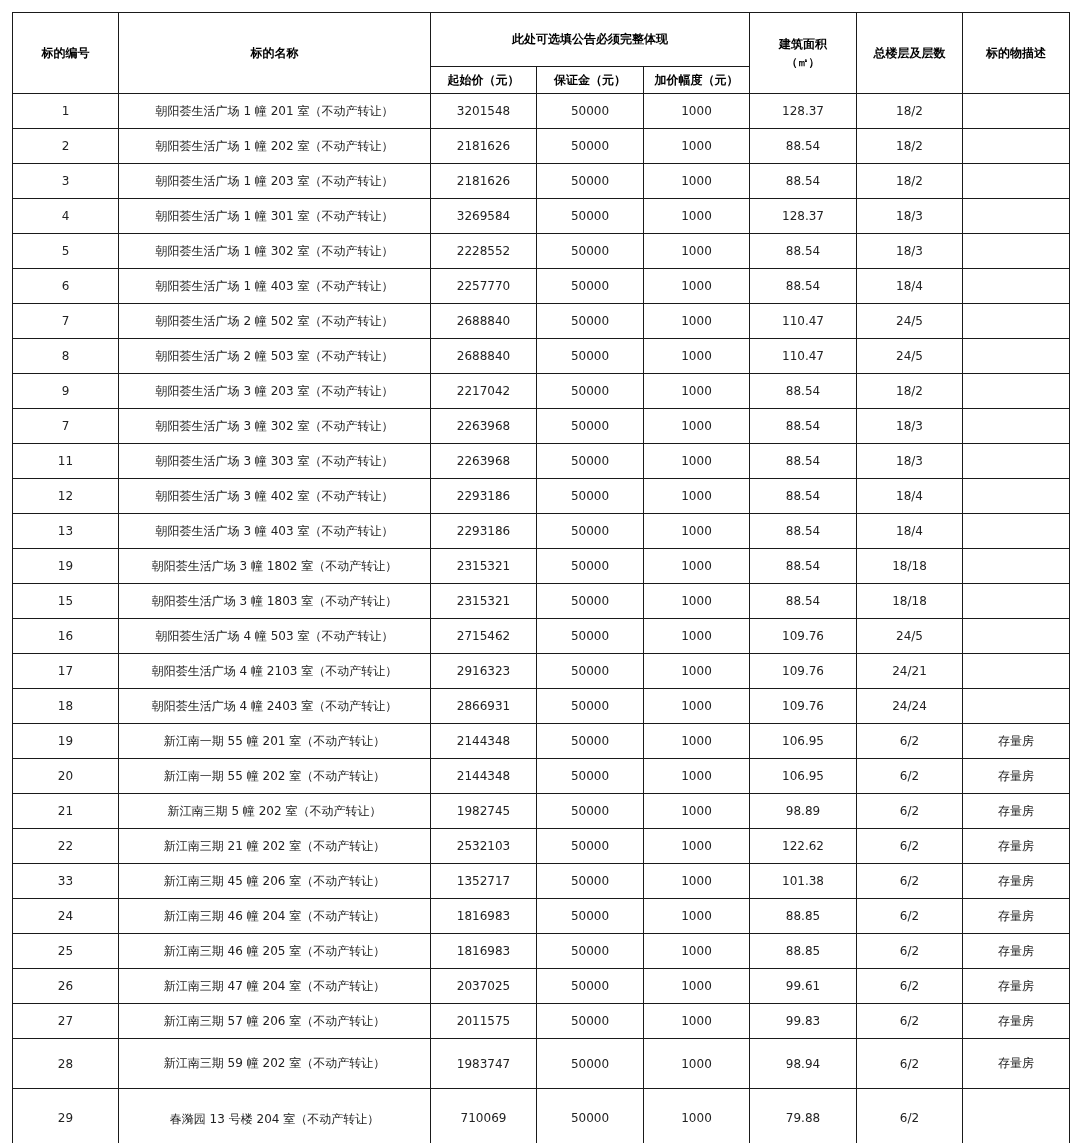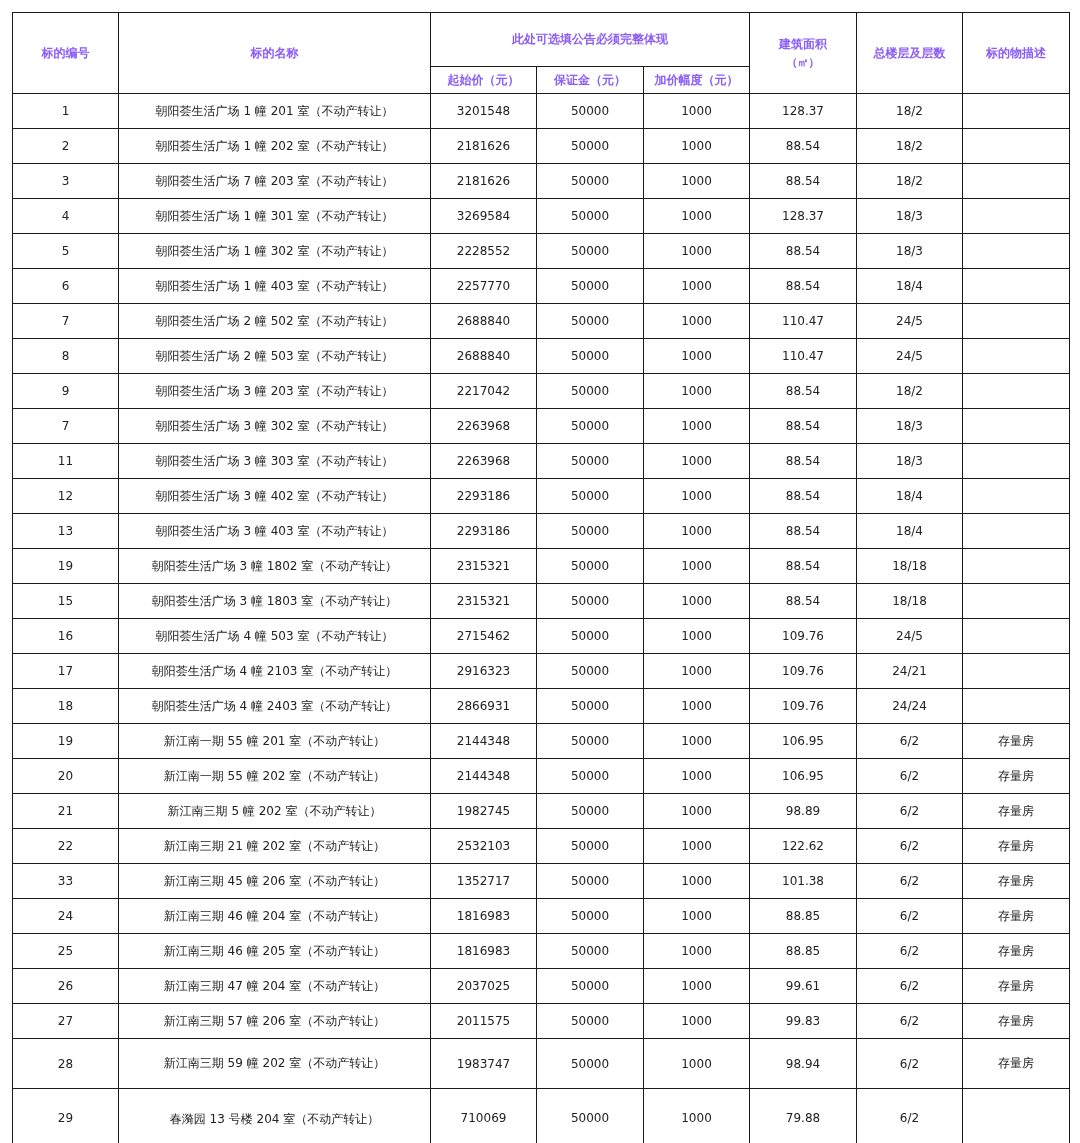--- a/index.html
+++ b/index.html
@@ -28,21 +28,21 @@
       text-align: center;
       vertical-align: middle;
       font-size: 12px;
       padding: 0;
       overflow: hidden;
       white-space: nowrap;
     }
     table.auction th {
       font-weight: bold;
       font-size: 12px;
-      color: #8b5cf6;
+      color: #000000;
     }
     .hdr-top { height: 54px; }
     .hdr-sub { height: 27px; }
     tr.row td { height: 34px; }
     tr.row.tall td { height: 49px; margin-top: 40px; }
     tr.row.cut td { height: 36px; vertical-align: top; padding-top: 22px; }
     .area-unit { display: block; font-size: 11px; margin-top: 2px; }
     .cap { display: block; }
   </style>
 </head>
@@ -95,21 +95,21 @@
     <td>2181626</td>
     <td>50000</td>
     <td>1000</td>
     <td>88.54</td>
     <td>18/2</td>
     <td></td>
   </tr>
 
   <tr class="row">
     <td>3</td>
-    <td>朝阳荟生活广场 7 幢 203 室（不动产转让）</td>
+    <td>朝阳荟生活广场 1 幢 203 室（不动产转让）</td>
     <td>2181626</td>
     <td>50000</td>
     <td>1000</td>
     <td>88.54</td>
     <td>18/2</td>
     <td></td>
   </tr>
 
   <tr class="row">
     <td>4</td>

